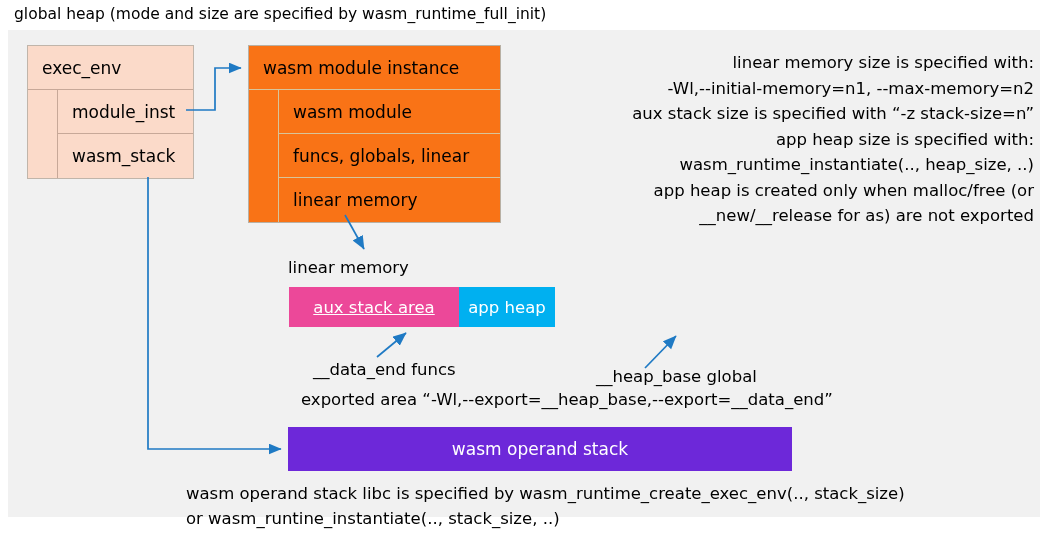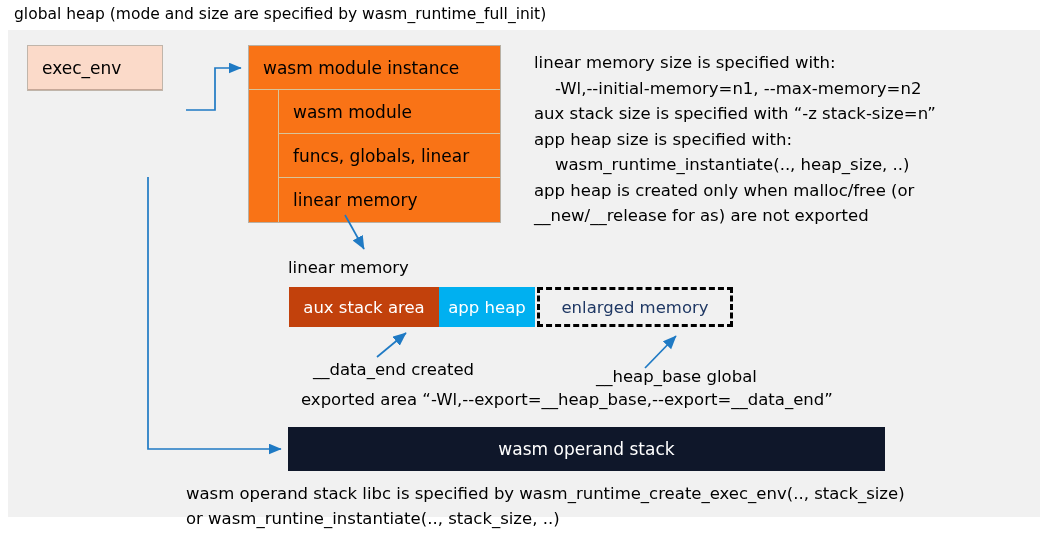--- a/index.html
+++ b/index.html
@@ -72,21 +72,21 @@
     padding-left: 14px;
     font-size: 17px;
     border-bottom: 1px solid #b8b0a4;
   }
   .struct .row:last-child { border-bottom: none; }
 
   
   #exec-env {
     left: 27px;
     top: 45px;
-    width: 136px;
+    width: 167px;
     background: #fbdac9;
   }
   #exec-env .hdr, #exec-env .row { border-color: #c7a898; }
   #exec-env { border-color: #c0b5aa; }
   #exec-env .gutter { border-right-color: #c7a898; }
 
   
   #wmi {
     left: 248px;
     top: 45px;
@@ -99,20 +99,21 @@
   
   #note-top {
     position: absolute;
     left: 534px;
     top: 50px;
     width: 500px;
     font-size: 16.5px;
     line-height: 25.5px;
     white-space: pre;
     color: #000;
+    text-align: right;
   }
 
   
   #lm-label {
     position: absolute;
     left: 288px;
     top: 258px;
     font-size: 16.5px;
     color: #000;
   }
@@ -150,23 +151,23 @@
   }
   #ann-data-end { left: 313px; top: 358px; }
   #ann-heap-base { left: 596px; top: 365px; }
   #ann-exported { left: 301px; top: 388px; }
 
   
   #opstack {
     position: absolute;
     left: 288px;
     top: 427px;
-    width: 597px;
+    width: 504px;
     height: 44px;
-    background: #0f172a;
+    background: #6d28d9;
     display: flex;
     align-items: center;
     justify-content: center;
     color: #ffffff;
     font-size: 17px;
   }
 
   #note-bottom {
     position: absolute;
     left: 186px;
@@ -189,20 +190,24 @@
 <body>
 
 <div id="title">global heap (mode and size are specified by wasm_runtime_full_init)</div>
 
 <div id="panel"></div>
 
 <div class="struct" id="exec-env">
   <div class="hdr">exec_env</div>
   <div class="body">
     <div class="gutter"></div>
+    <div class="rows">
+      <div class="row">module_inst</div>
+      <div class="row">wasm_stack</div>
+    </div>
   </div>
 </div>
 
 <div class="struct" id="wmi">
   <div class="hdr">wasm module instance</div>
   <div class="body">
     <div class="gutter"></div>
     <div class="rows">
       <div class="row">wasm module</div>
       <div class="row">funcs, globals, linear</div>
@@ -215,26 +220,25 @@
     -Wl,--initial-memory=n1, --max-memory=n2
 aux stack size is specified with “-z stack-size=n”
 app heap size is specified with:
     wasm_runtime_instantiate(.., heap_size, ..)
 app heap is created only when malloc/free (or
 __new/__release for as) are not exported</div>
 
 <div id="lm-label">linear memory</div>
 
 <div id="membar">
-  <div class="seg" style="width: 150px; background: #c2410c;">aux stack area</div>
+  <div class="seg" style="width: 170px; background: #ec4899; text-decoration: underline;">aux stack area</div>
   <div class="seg" style="width: 96px; background: rgb(0, 176, 240);">app heap</div>
-  <div class="seg dashed" style="width: 196px;">enlarged memory</div>
 </div>
 
-<div class="ann" id="ann-data-end">__data_end created</div>
+<div class="ann" id="ann-data-end">__data_end funcs</div>
 <div class="ann" id="ann-heap-base">__heap_base global</div>
 <div class="ann" id="ann-exported">exported area “-Wl,--export=__heap_base,--export=__data_end”</div>
 
 <div id="opstack">wasm operand stack</div>
 
 <div id="note-bottom">wasm operand stack libc is specified by wasm_runtime_create_exec_env(.., stack_size)
 or wasm_runtine_instantiate(.., stack_size, ..)</div>
 
 <svg id="arrows" viewBox="0 0 1054 547">
   <defs>

